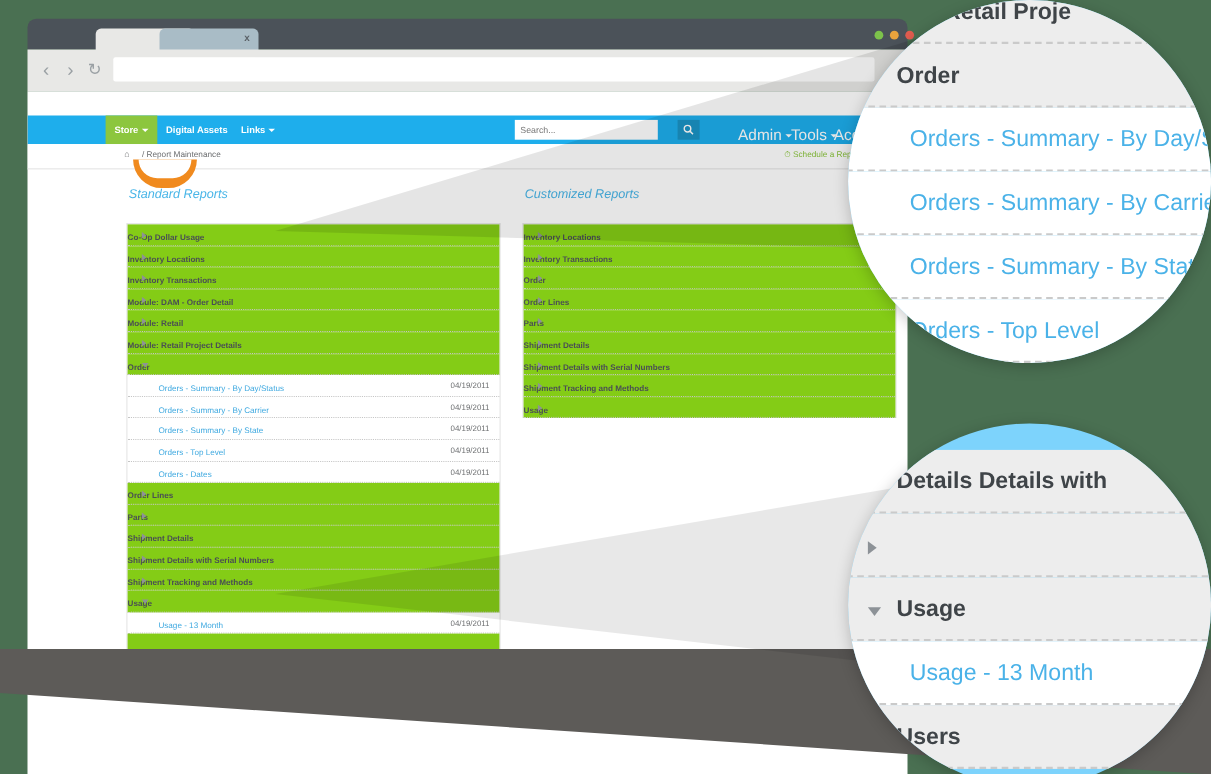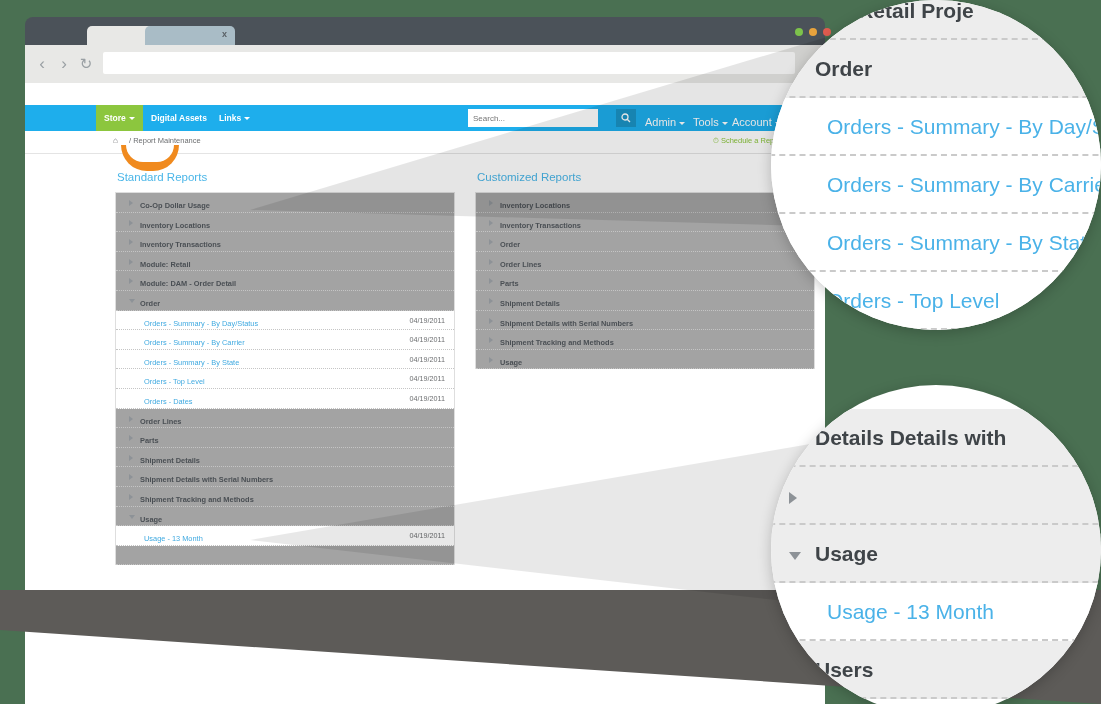--- a/index.html
+++ b/index.html
@@ -86,21 +86,21 @@
     position:absolute;left:0;top:0;width:130px;height:18px;box-sizing:border-box;
     border:none;background:#ffffff;font-size:8px;color:#9aa0a4;padding:0 5px;
     font-family:"Liberation Sans", sans-serif;
   }
   .search-btn{
     position:absolute;left:148px;top:0;width:20px;height:18px;background:#1a93c6;
   }
   .search-btn svg{position:absolute;left:5px;top:4px;}
   .nav-right{
     position:absolute;top:8px;height:18px;line-height:18px;color:#ffffff;
-    font-size:11px;white-space:nowrap;
+    font-size:14px;white-space:nowrap;margin-left:26px;
   }
   .nr-admin{left:620px;}
   .nr-tools{left:668px;}
   .nr-account{left:707px;}
   .nr-cart{left:755px;}
 
   .breadcrumb-bar{
     position:absolute;left:0;top:48px;width:800px;height:22px;
     background:#ffffff;border-bottom:1px solid #e4e4e4;
   }
@@ -108,26 +108,26 @@
   .crumb-text{position:absolute;left:104px;top:5px;font-size:7.5px;color:#6d6f71;}
   .schedule{
     position:absolute;right:42px;top:5px;font-size:7.5px;color:#8cc63e;white-space:nowrap;
   }
 
   
   .col{position:absolute;top:88px;}
   .col-standard{left:90px;width:340px;}
   .col-custom{left:450px;width:340px;}
   .col-title{
-    font-size:11.5px;color:#4ab6e8;margin:0 0 9px 2px;font-weight:normal;
+    font-size:11.5px;color:#4ab6e8;margin:0 0 20px 2px;font-weight:normal;font-style:italic;
   }
   .rlist{border:1px solid #dedede;border-bottom:none;}
   .rgroup{
-    position:relative;height:19.6px;line-height:19.6px;background:#a3a3a3;
-    border-bottom:1px dotted #c5c5c5;padding-left:24px;box-sizing:border-box;
+    position:relative;height:19.6px;line-height:19.6px;background:#84cc16;
+    border-bottom:1px dotted #c5c5c5;box-sizing:border-box;
   }
   .rgroup .glabel{font-size:7.4px;font-weight:bold;color:#4a4f54;}
   .arrow{
     position:absolute;left:13px;top:7px;width:0;height:0;
     border-top:3px solid transparent;border-bottom:3px solid transparent;
     border-left:4px solid #8d9297;
   }
   .arrow.open{
     border-left:3px solid transparent;border-right:3px solid transparent;
     border-top:4px solid #8d9297;border-bottom:none;top:8px;
@@ -144,21 +144,21 @@
   #beam-top{left:250px;top:0;width:700px;height:360px;z-index:6;}
   #beam-bot{left:250px;top:380px;width:700px;height:330px;z-index:6;}
 
   
   #shadow-wedge{
     position:absolute;left:0;top:580px;width:1101px;height:124px;z-index:2;
   }
 
   
   .lens{
-    position:absolute;border-radius:50%;overflow:hidden;background:#ffffff;
+    position:absolute;border-radius:50%;overflow:hidden;background:#7dd3fc;
     box-shadow:0 3px 14px rgba(0,0,0,.22);z-index:10;
   }
   #lens-top{left:771px;width:330px;height:330px;top:0;}
   #lens-bot{left:771px;width:330px;height:330px;top:385px;}
   .lens-inner{position:absolute;left:0;top:0;width:100%;height:100%;}
   .lgroup{
     position:relative;height:58px;line-height:58px;background:#ededed;
     border-bottom:2px dashed #cacaca;padding-left:66px;box-sizing:border-box;
   }
   .lgroup .glabel{font-size:21px;font-weight:bold;color:#3f4448;white-space:nowrap;}
@@ -260,22 +260,23 @@
       <span class="crumb-text">/ <span>Report Maintenance</span></span>
       <span class="schedule">⏱ <span>Schedule a Report</span></span>
     </div>
 
     <div class="col col-standard">
       <div class="col-title">Standard Reports</div>
       <div class="rlist" id="std-list">
           <div class="rgroup"><span class="arrow"></span><span class="glabel">Co-Op Dollar Usage</span></div>
           <div class="rgroup"><span class="arrow"></span><span class="glabel">Inventory Locations</span></div>
           <div class="rgroup"><span class="arrow"></span><span class="glabel">Inventory Transactions</span></div>
+          <div class="rgroup"><span class="arrow"></span><span class="glabel">Module: DAM - Order Detail</span></div>
           <div class="rgroup"><span class="arrow"></span><span class="glabel">Module: Retail</span></div>
-          <div class="rgroup"><span class="arrow"></span><span class="glabel">Module: DAM - Order Detail</span></div>
+          <div class="rgroup"><span class="arrow"></span><span class="glabel">Module: Retail Project Details</span></div>
           <div class="rgroup"><span class="arrow open"></span><span class="glabel">Order</span></div>
           <div class="rchild"><span class="clabel">Orders - Summary - By Day/Status</span><span class="cdate">04/19/2011</span></div>
           <div class="rchild"><span class="clabel">Orders - Summary - By Carrier</span><span class="cdate">04/19/2011</span></div>
           <div class="rchild"><span class="clabel">Orders - Summary - By State</span><span class="cdate">04/19/2011</span></div>
           <div class="rchild"><span class="clabel">Orders - Top Level</span><span class="cdate">04/19/2011</span></div>
           <div class="rchild"><span class="clabel">Orders - Dates</span><span class="cdate">04/19/2011</span></div>
           <div class="rgroup"><span class="arrow"></span><span class="glabel">Order Lines</span></div>
           <div class="rgroup"><span class="arrow"></span><span class="glabel">Parts</span></div>
           <div class="rgroup"><span class="arrow"></span><span class="glabel">Shipment Details</span></div>
           <div class="rgroup"><span class="arrow"></span><span class="glabel">Shipment Details with Serial Numbers</span></div>

